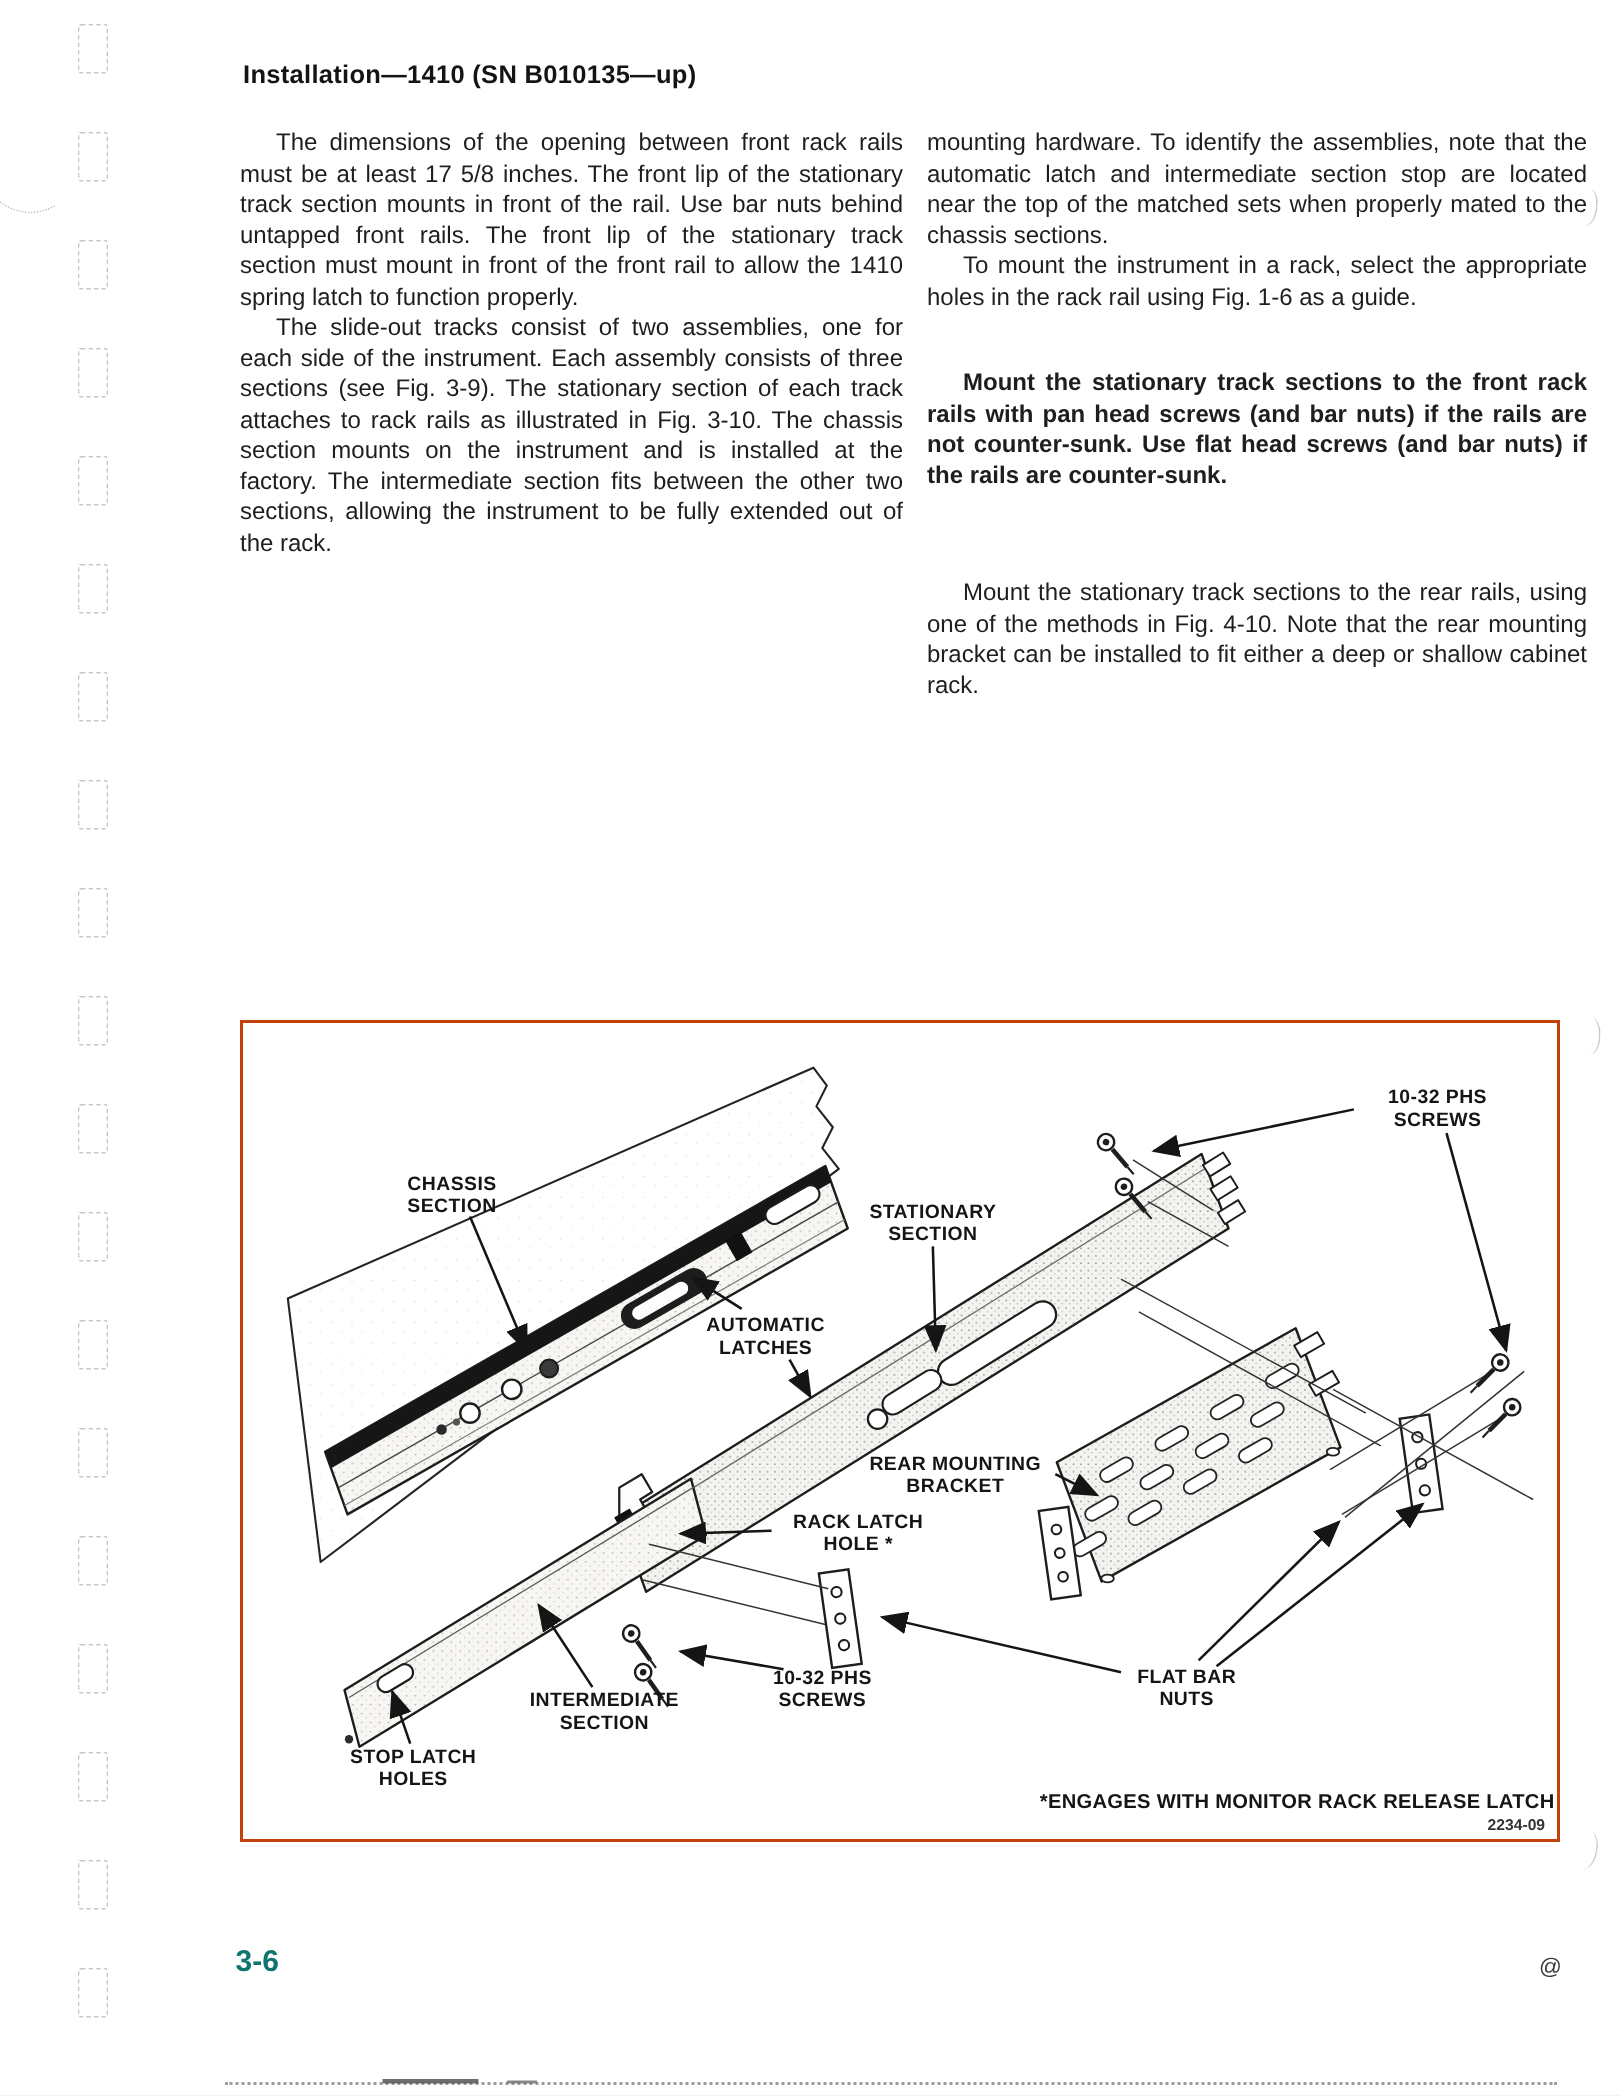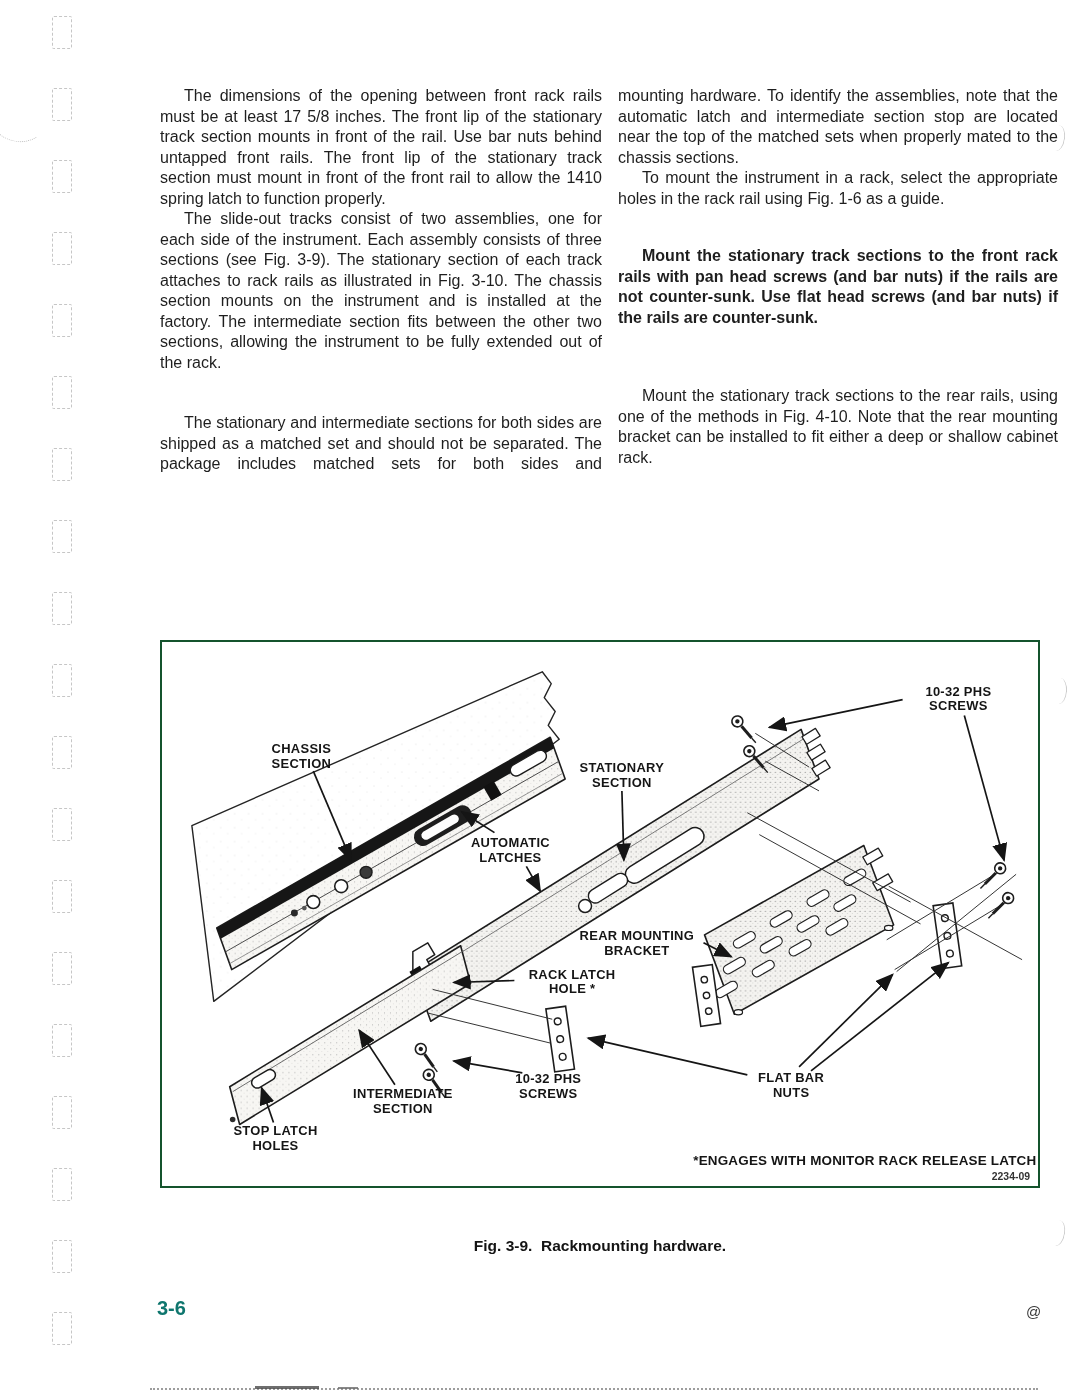--- a/index.html
+++ b/index.html
@@ -40,22 +40,22 @@
   .col p{margin:0;}
   .indent{text-indent:24px;}
   .jlast{text-align-last:justify;}
   .col-left p.p1{}
   .col-left p.p2{margin-bottom:40px;}
   .col-right p.p1{}
   .col-right p.p2{margin-bottom:37px;}
   .col-right p.p3{margin-bottom:58px;font-weight:bold;}
 
   .figure-box{
-    position:absolute;left:160px;top:640px;width:880px;height:548px;
-    border:2px solid #14532d;box-sizing:border-box;background:#fff;
+    position:absolute;left:160px;top:680px;width:880px;height:548px;
+    border:2px solid #c2410c;box-sizing:border-box;background:#fff;
   }
   .figure-box svg{display:block;width:100%;height:100%;}
   svg text{font-family:"Liberation Sans", sans-serif;font-weight:bold;fill:#151515;}
   .lbl{font-size:13px;letter-spacing:.3px;}
   .footnote-t{font-size:13.5px;letter-spacing:.2px;}
   .partnum-t{font-size:10.5px;font-weight:bold;fill:#333;}
 
   .fig-caption{
     position:absolute;left:160px;top:1237px;width:880px;text-align:center;
     font-size:15.5px;font-weight:bold;white-space:pre;color:#141414;
@@ -90,25 +90,25 @@
       <div class="punch-mark" style="top: 1312px;"></div>
     </div>
   <div class="arc-artifact"></div>
   <div class="curl" style="left:1050px;top:125px;transform:rotate(8deg);"></div>
   <div class="curl" style="left:1052px;top:678px;transform:rotate(4deg);"></div>
   <div class="curl" style="left:1050px;top:1220px;transform:rotate(10deg);"></div>
   <div class="bottom-dots"></div>
   <div class="bottom-seg1"></div>
   <div class="bottom-seg2"></div>
 
+  <div class="doc-header">Installation—1410 (SN B010135—up)</div>
 
   <div class="col col-left">
     <p class="p1 indent">The dimensions of the opening between front rack rails must be at least 17 5/8 inches. The front lip of the stationary track section mounts in front of the rail. Use bar nuts behind untapped front rails. The front lip of the stationary track section must mount in front of the front rail to allow the 1410 spring latch to function properly.</p>
     <p class="p2 indent">The slide-out tracks consist of two assemblies, one for each side of the instrument. Each assembly consists of three sections (see Fig. 3-9). The stationary section of each track attaches to rack rails as illustrated in Fig. 3-10. The chassis section mounts on the instrument and is installed at the factory. The intermediate section fits between the other two sections, allowing the instrument to be fully extended out of the rack.</p>
-    <p class="p3 indent jlast">The stationary and intermediate sections for both sides are shipped as a matched set and should not be separated. The package includes matched sets for both sides and</p>
   </div>
   <div class="col col-right">
     <p class="p1">mounting hardware. To identify the assemblies, note that the automatic latch and intermediate section stop are located near the top of the matched sets when properly mated to the chassis sections.</p>
     <p class="p2 indent">To mount the instrument in a rack, select the appropriate holes in the rack rail using Fig. 1-6 as a guide.</p>
     <p class="p3 indent">Mount the stationary track sections to the front rack rails with pan head screws (and bar nuts) if the rails are not counter-sunk. Use flat head screws (and bar nuts) if the rails are counter-sunk.</p>
     <p class="p4 indent">Mount the stationary track sections to the rear rails, using one of the methods in Fig. 4-10. Note that the rear mounting bracket can be installed to fit either a deep or shallow cabinet rack.</p>
   </div>
 
   <div class="figure-box">
     <svg viewBox="0 0 880 548" preserveAspectRatio="none">
@@ -355,17 +355,16 @@
         <text class="lbl" x="114" y="497">STOP LATCH</text>
         <text class="lbl" x="114" y="512">HOLES</text>
         <text class="lbl" x="632" y="443">FLAT BAR</text>
         <text class="lbl" x="632" y="458">NUTS</text>
         <text class="footnote-t" x="706" y="527">*ENGAGES WITH MONITOR RACK RELEASE LATCH</text>
       </g>
       <text class="partnum-t" x="872" y="542" text-anchor="end">2234-09</text>
     </svg>
   </div>
 
-  <div class="fig-caption">Fig. 3-9.  Rackmounting hardware.</div>
   <div class="page-number">3-6</div>
   <div class="printer-mark">@</div>
 
 </div>
 
 </body></html>

